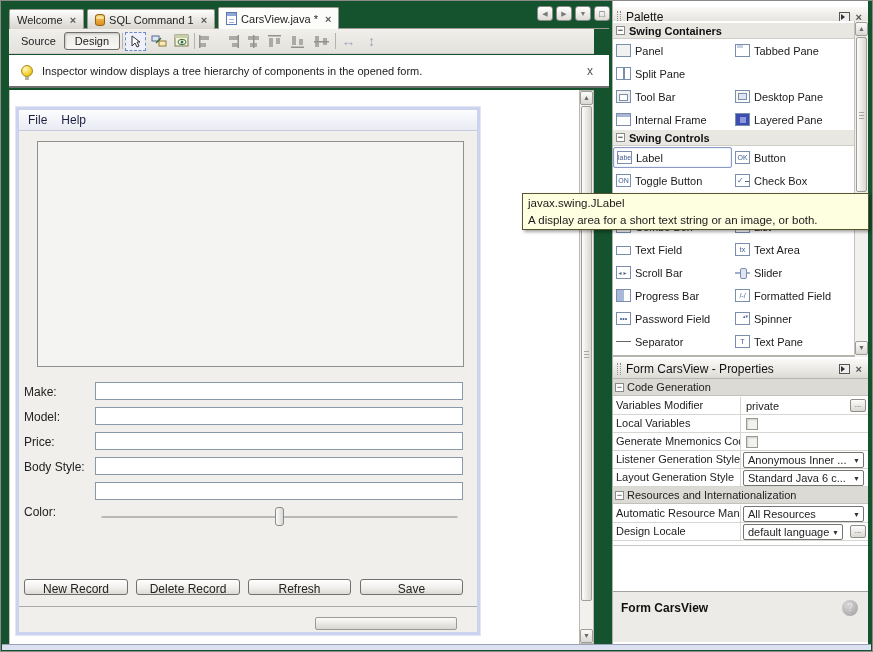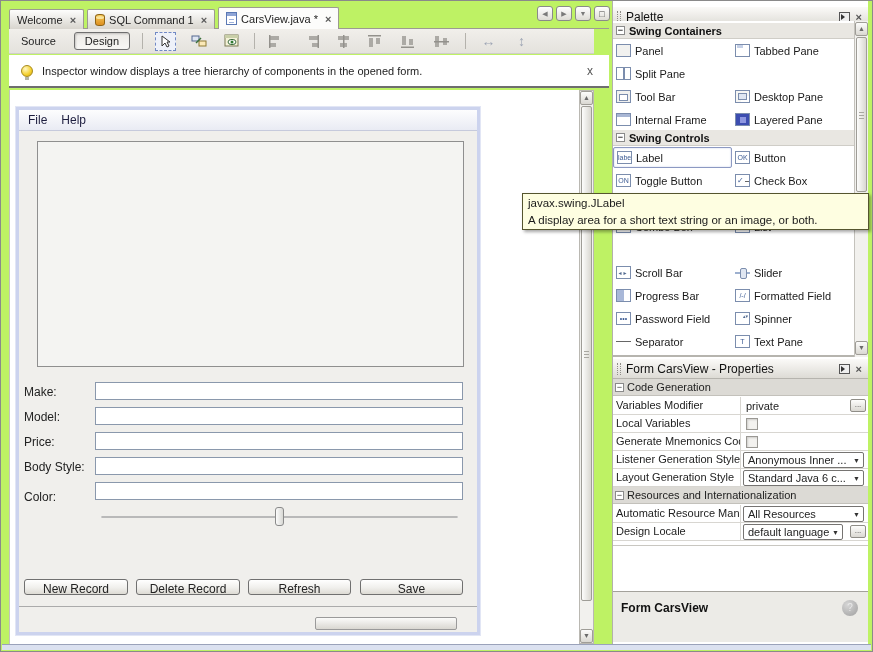--- a/index.html
+++ b/index.html
@@ -1,37 +1,37 @@
 <!DOCTYPE html>
 <html><head>
 <meta charset="utf-8">
 <style>
   * { margin:0; padding:0; box-sizing:border-box; }
   body { width:873px; height:652px; font-family:"Liberation Sans", sans-serif; background:#e5e3df; }
-  .screen { position:relative; width:873px; height:652px; background:#bef264; border:1px solid #8a8a8a; overflow:hidden; font-size:11px; color:#222; }
+  .screen { position:relative; width:873px; height:652px; background:#14532d; border:1px solid #8a8a8a; overflow:hidden; font-size:11px; color:#222; }
 
   
   .tabbar { position:absolute; left:8px; top:6px; width:585px; height:22px; display:flex; align-items:flex-end; }
   .tabline { position:absolute; left:8px; top:27px; width:600px; height:1px; background:#9c9a92; }
   .tab { height:20px; display:flex; align-items:center; gap:4px; padding:0 7px; border:1px solid #9c9a92; border-bottom:none; border-radius:2px 2px 0 0; background:linear-gradient(#fdfdfc,#d8d5ce); margin-right:3px; cursor:default; }
   .tab.active { height:22px; background:#fcfcfb; position:relative; z-index:2; }
   .tab-close { color:#5a5a5a; font-weight:bold; font-size:11px; line-height:10px; margin-left:3px; }
   .icon-db { width:10px; height:12px; background:linear-gradient(#f6c95a,#dd8f1f); border:1px solid #8f6414; border-radius:4px/3px; position:relative; }
   .icon-db::before { content:""; position:absolute; left:0; right:0; top:1px; height:3px; background:#f9e39a; border-radius:50%; }
   .icon-form { width:11px; height:13px; background:#fff; border:1px solid #5b79b4; position:relative; }
   .icon-form::before { content:""; position:absolute; left:0; right:0; top:0; height:3px; background:#8fa5d6; }
   .icon-form::after { content:""; position:absolute; left:2px; right:2px; top:6px; height:1px; background:#9db1da; box-shadow:0 3px 0 #9db1da; }
 
   
   .navbtns { position:absolute; left:536px; top:5px; display:flex; gap:3px; }
   .navbtn { width:16px; height:15px; border:1px solid #8a8a8a; border-radius:3px; background:linear-gradient(#ffffff,#dedcd6); font-size:7px; color:#7a7a7a; display:flex; align-items:center; justify-content:center; }
   .navbtn.sq { font-size:9px; color:#444; }
 
   
-  .toolbar { position:absolute; left:8px; top:28px; width:585px; height:25px; background:linear-gradient(#f1efeb,#e4e2dd); display:flex; align-items:center; gap:12px; padding:0 6px; border-bottom:1px solid #cfcdc7; }
+  .toolbar { position:absolute; left:8px; top:28px; width:585px; height:25px; background:linear-gradient(#f1efeb,#e4e2dd); display:flex; align-items:center; gap:2px; padding:0 6px; border-bottom:1px solid #cfcdc7; }
   .tb-label { padding:2px 6px; color:#222; }
   .tb-btn { padding:2px 10px; border:1px solid #6f6f6f; border-radius:3px; background:linear-gradient(#eceae6,#f8f7f5); box-shadow:inset 1px 1px 2px rgba(0,0,0,.18); }
   .tb-sep { width:1px; height:16px; background:#b4b2ac; }
   .tool { width:21px; height:19px; display:flex; align-items:center; justify-content:center; }
   .tool.boxed { border:1px dashed #7189c4; background:#eef1f9; }
   .gicon { opacity:.95; }
 
   
   .infobar { position:absolute; left:8px; top:54px; width:600px; height:33px; background:#fff; border-bottom:2px solid #6e6e6e; display:flex; align-items:center; padding:0 12px; gap:9px; }
   .bulb { width:12px; height:12px; border-radius:50%; background:radial-gradient(circle at 35% 30%, #fff7c4, #f5d02c 60%, #caa11a); border:1px solid #a88a1c; position:relative; flex:none; }
@@ -242,21 +242,21 @@
       <div class="scrollpane"></div>
 
       <span class="frow-label" style="top:275px">Make:</span>
       <input class="frow-field" style="top: 272px;" value="">
       <span class="frow-label" style="top:300px">Model:</span>
       <input class="frow-field" style="top: 297px;" value="">
       <span class="frow-label" style="top:325px">Price:</span>
       <input class="frow-field" style="top: 322px;" value="">
       <span class="frow-label" style="top:350px">Body Style:</span>
       <input class="frow-field" style="top: 347px;" value="">
-      <span class="frow-label" style="top:380px">Color:</span>
+      <span class="frow-label" style="top:395px">Color:</span>
       <input class="frow-field" style="top: 372px;" value="">
 
       <div class="slider-track"></div>
       <div class="slider-thumb"></div>
 
       <div class="fbtn" style="left:5px;top:469px;width:104px">New Record</div>
       <div class="fbtn" style="left:117px;top:469px;width:104px">Delete Record</div>
       <div class="fbtn" style="left:229px;top:469px;width:103px">Refresh</div>
       <div class="fbtn" style="left:341px;top:469px;width:103px">Save</div>
 
@@ -351,20 +351,30 @@
       <div class="pal-row" style="top:195px">
         <div class="pal-item">
             <span class="pic pic-combo"></span>
             <span>Combo Box</span>
           </div>
         <div class="pal-item">
             <span class="pic pic-list"></span>
             <span>List</span>
           </div>
       </div>
+      <div class="pal-row" style="top:218px">
+        <div class="pal-item">
+            <span class="pic pic-textfield"></span>
+            <span>Text Field</span>
+          </div>
+        <div class="pal-item">
+            <span class="pic">tx</span>
+            <span>Text Area</span>
+          </div>
+      </div>
       <div class="pal-row" style="top:241px">
         <div class="pal-item">
             <span class="pic pic-scrollbar"></span>
             <span>Scroll Bar</span>
           </div>
         <div class="pal-item">
             <span class="pic pic-slider"></span>
             <span>Slider</span>
           </div>
       </div>

